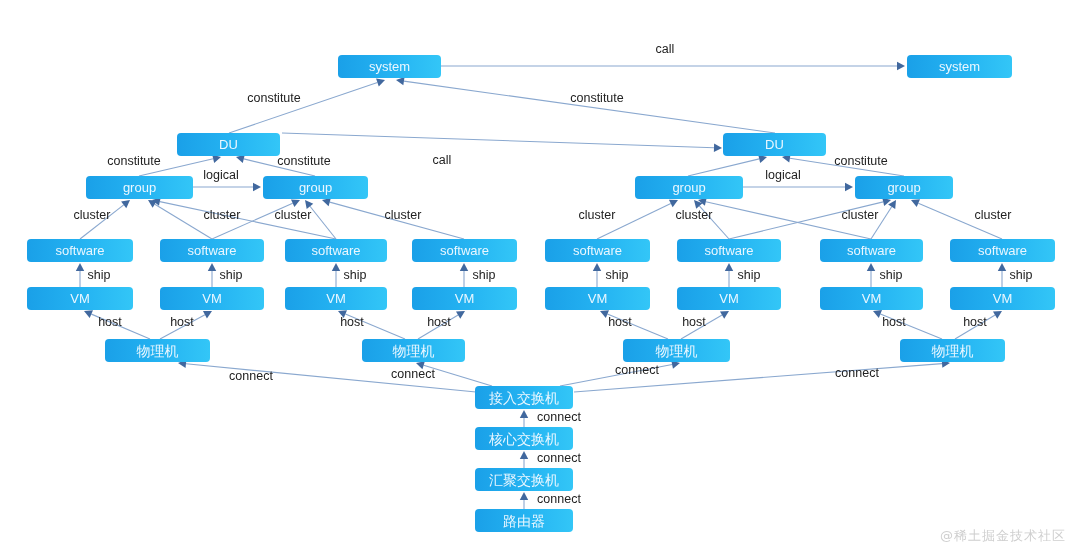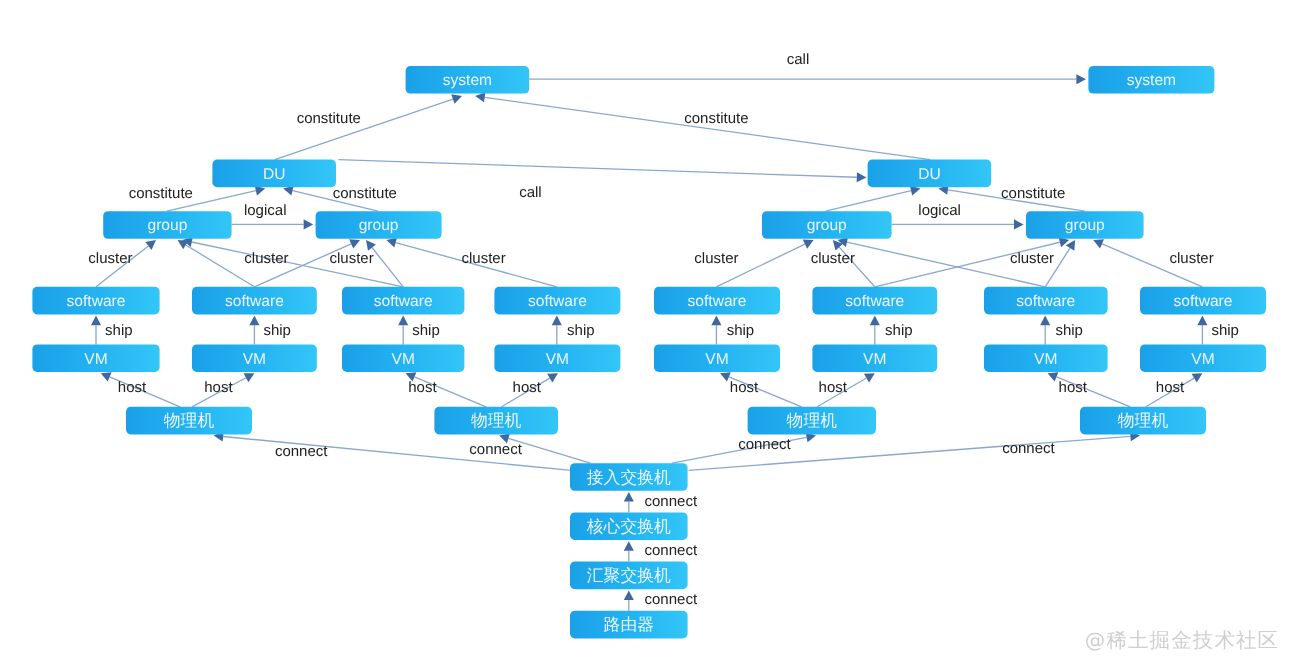--- a/index.html
+++ b/index.html
@@ -16,21 +16,21 @@
     fill:#eaf7ff;font-size:13px;font-family:"Liberation Sans","DejaVu Sans",sans-serif;
     text-anchor:middle;dominant-baseline:middle;
   }
   .node-label.cn{font-size:14px;font-family:"DejaVu Sans",sans-serif;}
   .edge-label{
     fill:#222222;font-size:12.5px;font-family:"Liberation Sans","DejaVu Sans",sans-serif;
     text-anchor:middle;dominant-baseline:middle;
   }
   .watermark{
     position:absolute;right:14px;bottom:8px;
-    color:#cfcfcf;font-size:17px;letter-spacing:1px;
+    color:#cfcfcf;font-size:13px;letter-spacing:1px;
     font-family:"DejaVu Sans",sans-serif;user-select:none;
   }
 </style>
 </head>
 <body>
 
 <div id="canvas">
   <svg id="diagram" viewBox="0 0 1080 553" xmlns="http://www.w3.org/2000/svg">
     <defs>
       <linearGradient id="nodeGrad" x1="0%" y1="0%" x2="100%" y2="0%">

